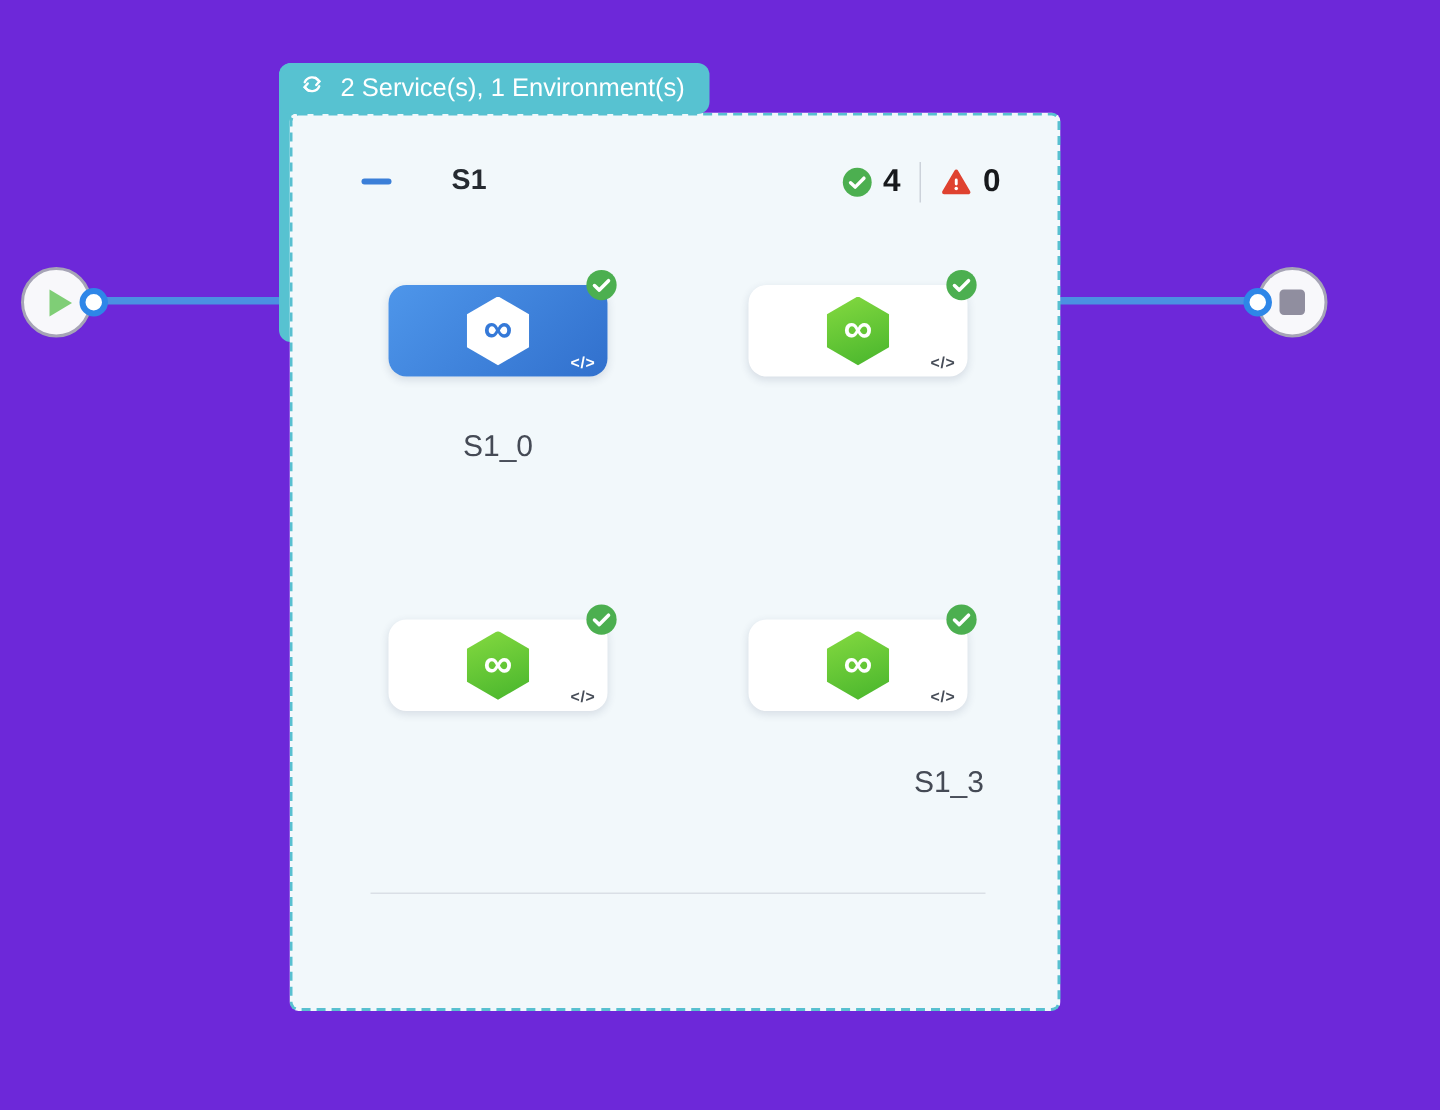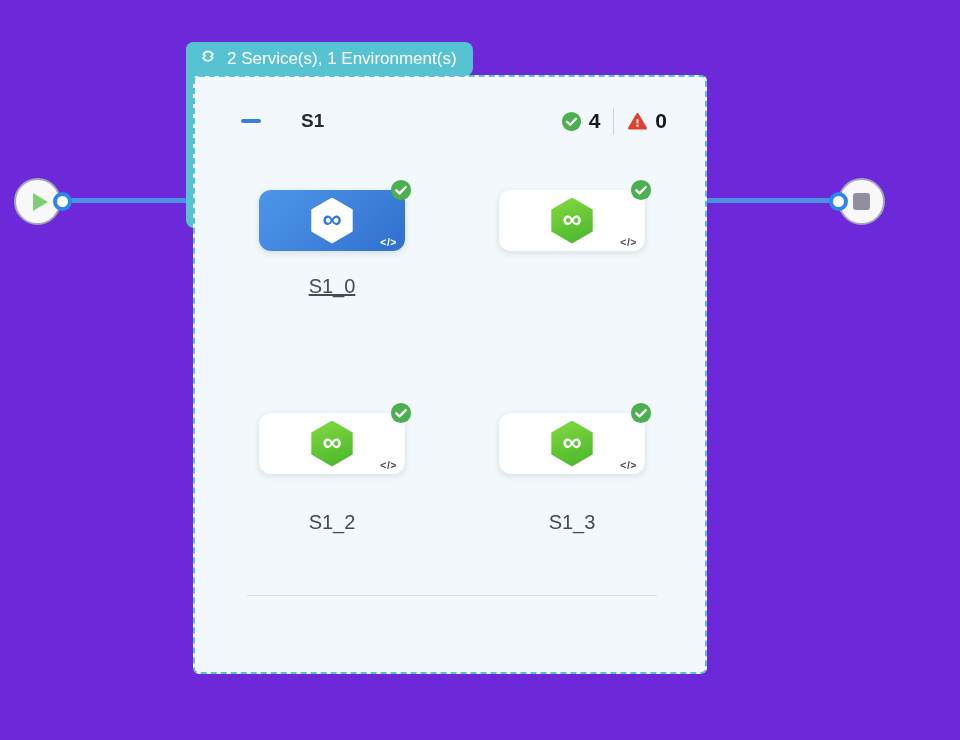--- a/index.html
+++ b/index.html
@@ -102,24 +102,24 @@
   .code-glyph {
     position: absolute; right: 8px; bottom: 3px;
     font-size: 10.5px; font-weight: 700; color: #474d58; letter-spacing: .5px;
   }
   .card.selected .code-glyph { color: #ffffff; }
 
   .card-label {
     position: absolute; width: 146px; text-align: center;
     font-size: 20px; color: #454a55;
   }
-  .pos-l0 { left: 64px;  top: 198px; text-decoration: underline; }
+  .pos-l0 { left: 64px;  top: 210px; }
   .pos-l1 { left: 304px; top: 210px; }
   .pos-l2 { left: 64px;  top: 434px; }
-  .pos-l3 { left: 304px; top: 434px; }
+  .pos-l3 { left: 315px; top: 434px; text-align: right; }
 
   .footer-divider { position: absolute; left: 52px; top: 518px; width: 410px; height: 1px; background: #dadfe6; }
   .max-conc {
     position: absolute; left: 52px; top: 537px; width: 410px;
     text-align: right; font-size: 21px; font-weight: 700; color: #5a6272;
   }
 </style>
 </head>
 <body>
 
@@ -223,19 +223,18 @@
       <span class="check-badge">
         <svg width="22" height="22" viewBox="0 0 24 24">
           <circle cx="12" cy="12" r="11" fill="#4caf50"></circle>
           <path d="M6.9 12.4 L10.4 15.7 L17.1 8.9" stroke="#ffffff" stroke-width="2.6" fill="none" stroke-linecap="round" stroke-linejoin="round"></path>
         </svg>
       </span>
       <span class="code-glyph">&lt;/&gt;</span>
     </div>
 
     <div class="card-label pos-l0">S1_0</div>
-    <div class="card-label pos-l2">S1_2</div>
     <div class="card-label pos-l3">S1_3</div>
 
     <div class="footer-divider"></div>
   </div>
 
 </div>
 
 </body></html>

